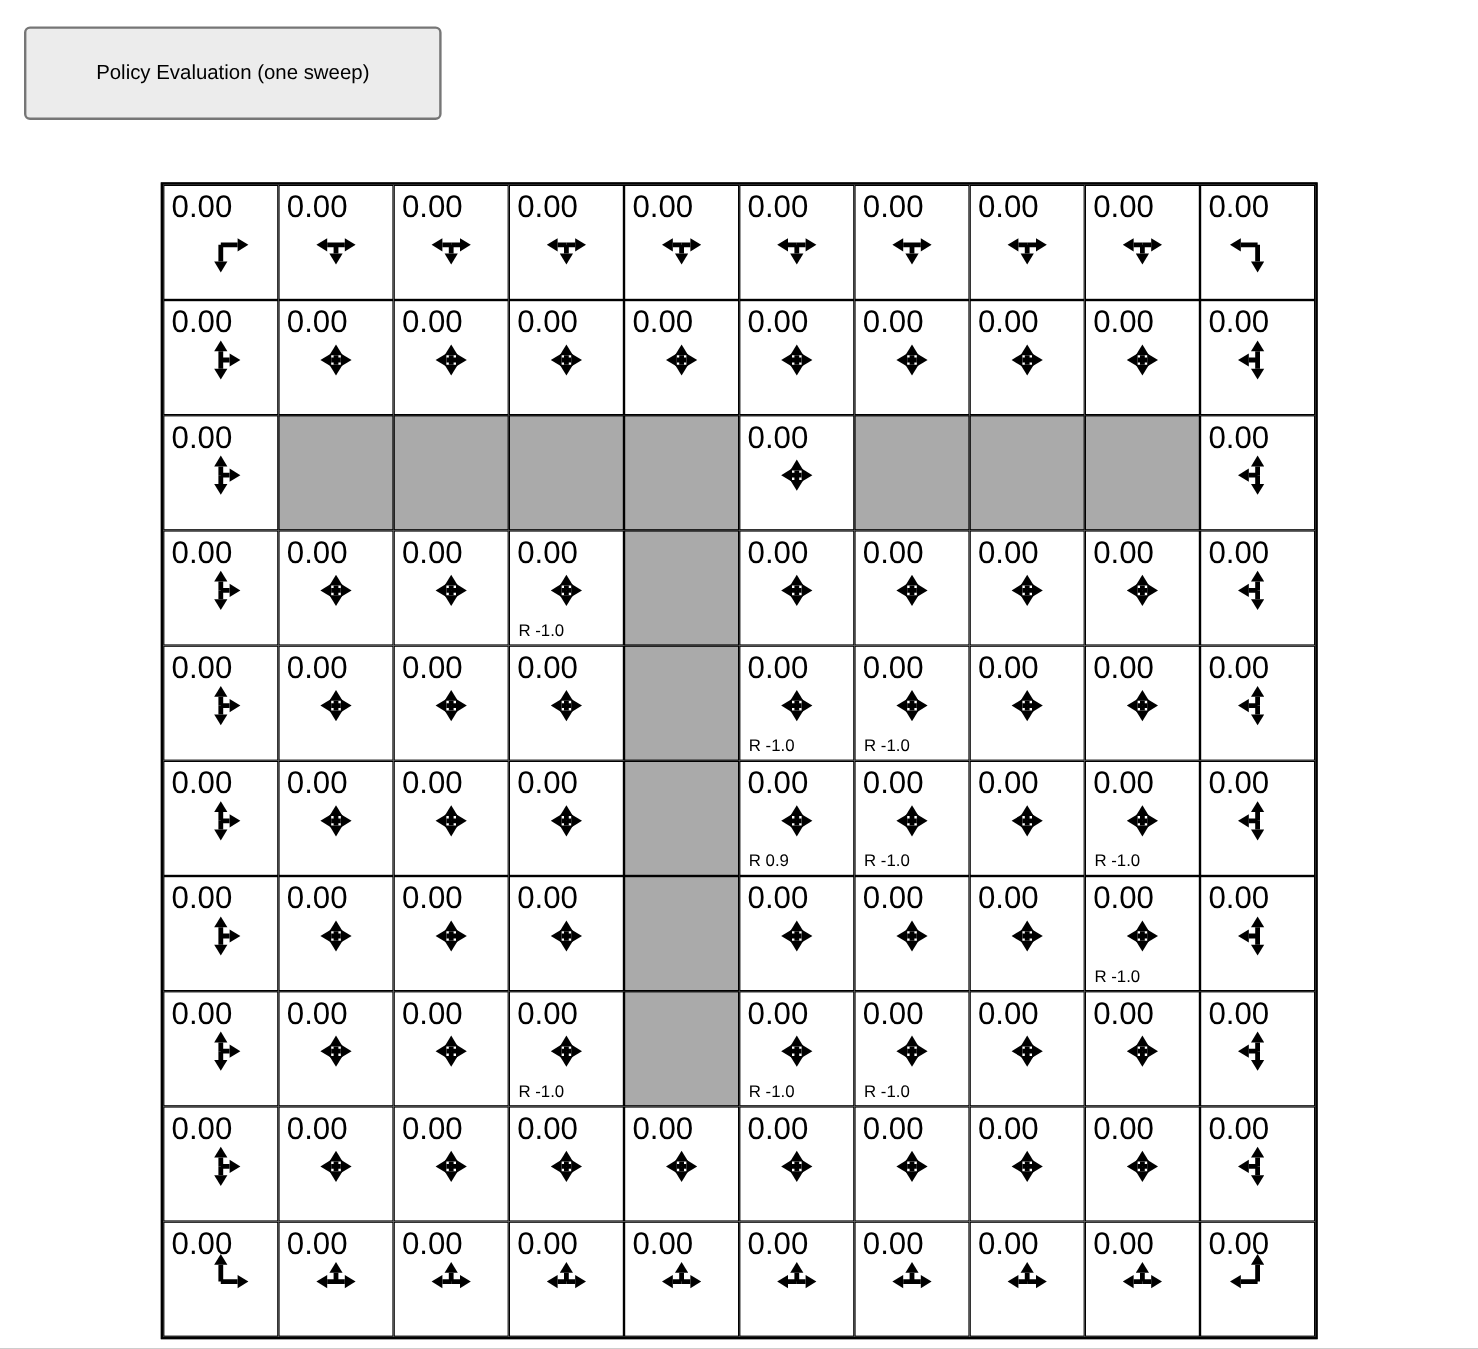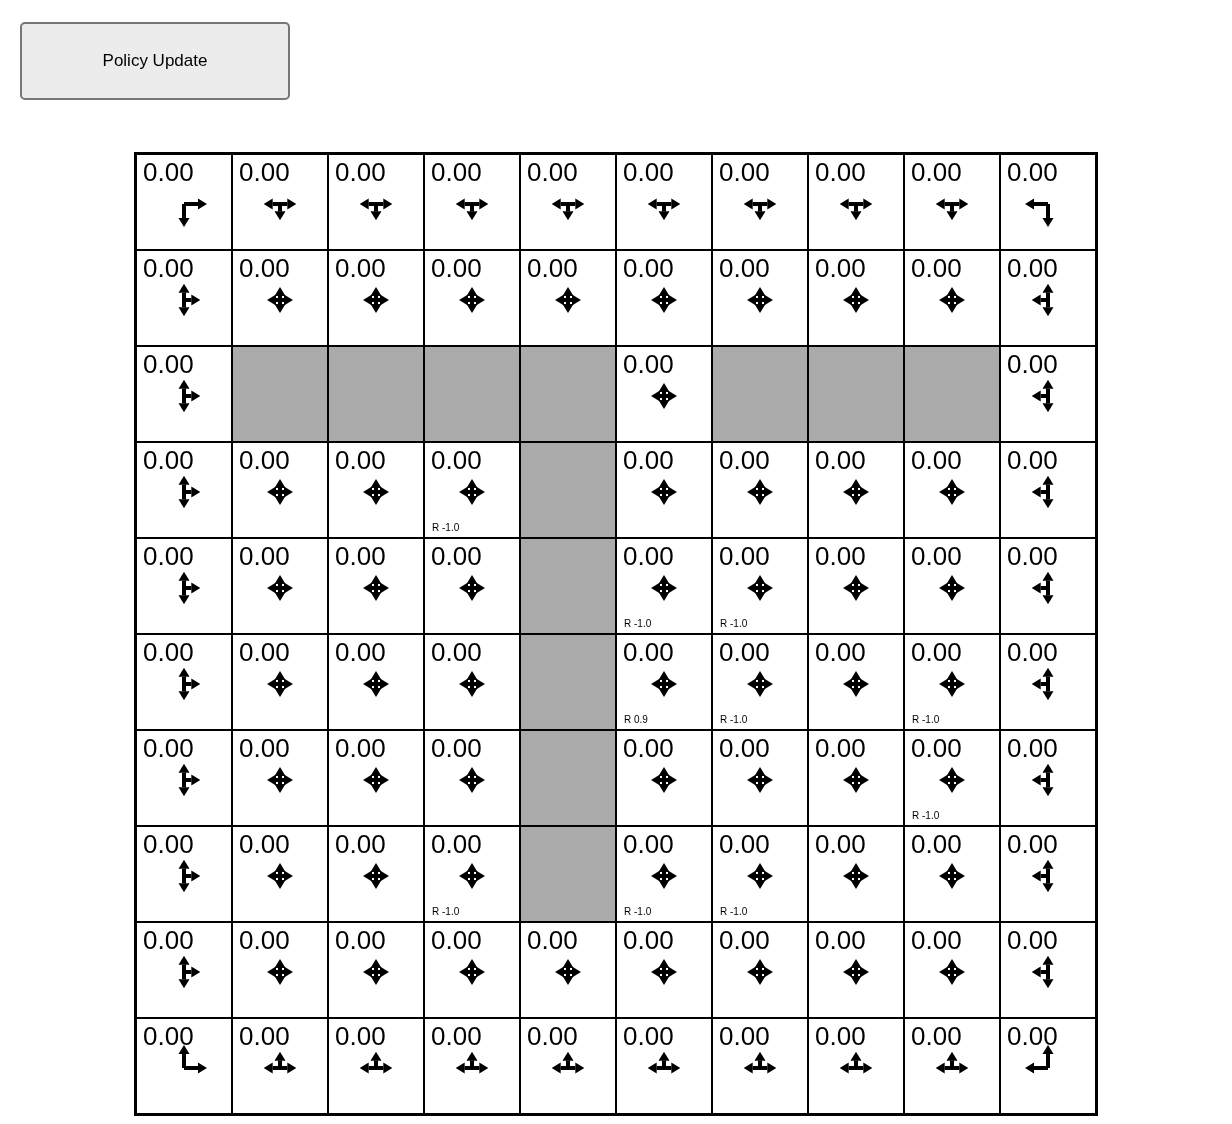--- a/index.html
+++ b/index.html
@@ -33,31 +33,31 @@
     background:var(--cell-bg,#fff);
     border:1px solid var(--line,#000);
   }
   .cell.wall{background:var(--wall,#aaaaaa)}
   .val{
     position:absolute;left:6px;top:3px;
     font-size:26px;line-height:1.15;color:#000;white-space:nowrap;
   }
   .rew{
     position:absolute;left:7px;bottom:4px;
-    font-size:10px;color:#000;white-space:nowrap;text-align:center;
+    font-size:14px;color:#000;white-space:nowrap;text-align:center;
   }
   .arrows{position:absolute;left:0;top:0;width:94px;height:94px;display:block}
   .arrows line{stroke:var(--arrow,#000);stroke-width:4}
   .arrows polygon{fill:var(--arrow,#000)}
 </style>
 </head>
 <body style="--wall: #aaaaaa; --line: #000000; --cell-bg: #ffffff; --arrow: #000000; --btn-bg: #ececec; --btn-border: #767676;">
 
 <div class="toolbar">
-  <button class="btn w2">Policy Update</button>
+  <button class="btn w1">Policy Evaluation (one sweep)</button>
 </div>
 
 <div class="grid">
     <div class="cell">
       <span class="val">0.00</span>
       <svg viewBox="0 0 94 94" class="arrows">
         <line x1="47" y1="49" x2="47" y2="63"></line>
         <polygon points="47,72 41.5,63 52.5,63"></polygon>
         <line x1="47" y1="49" x2="61" y2="49"></line>
         <polygon points="70,49 61,54.5 61,43.5"></polygon>

